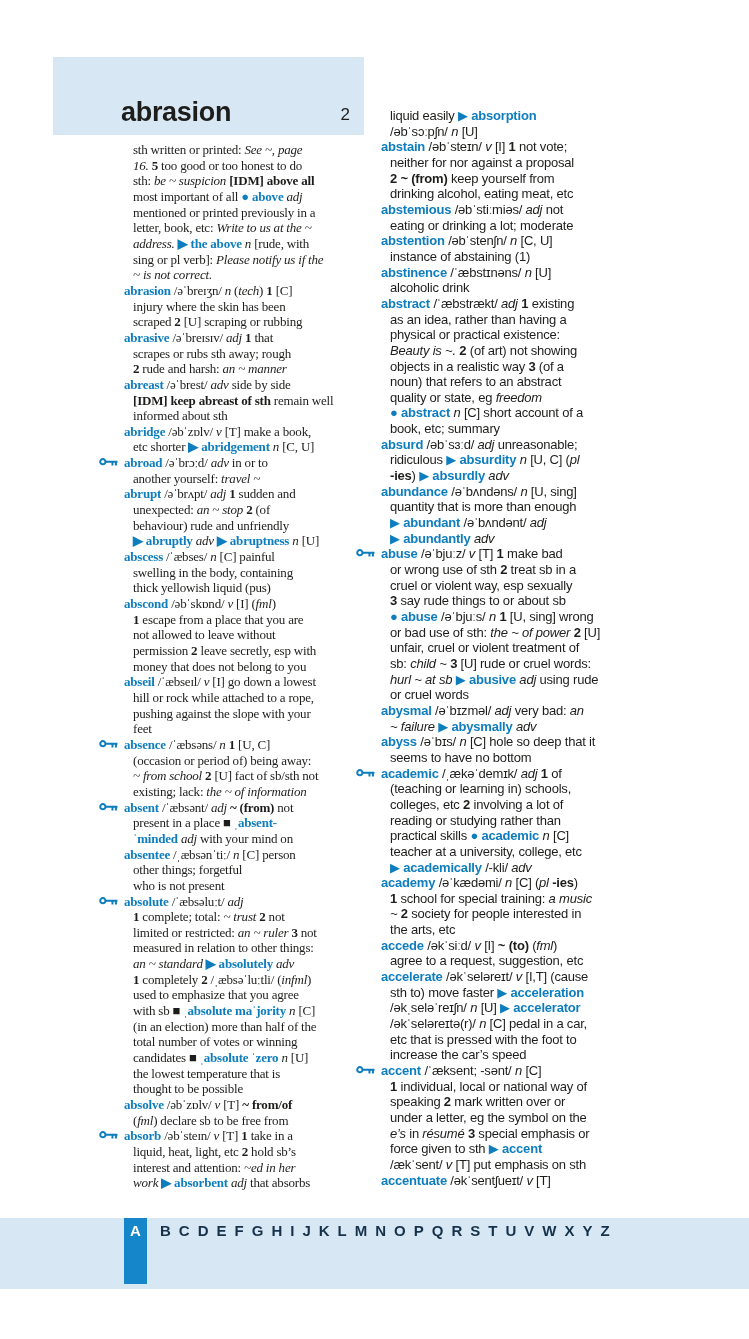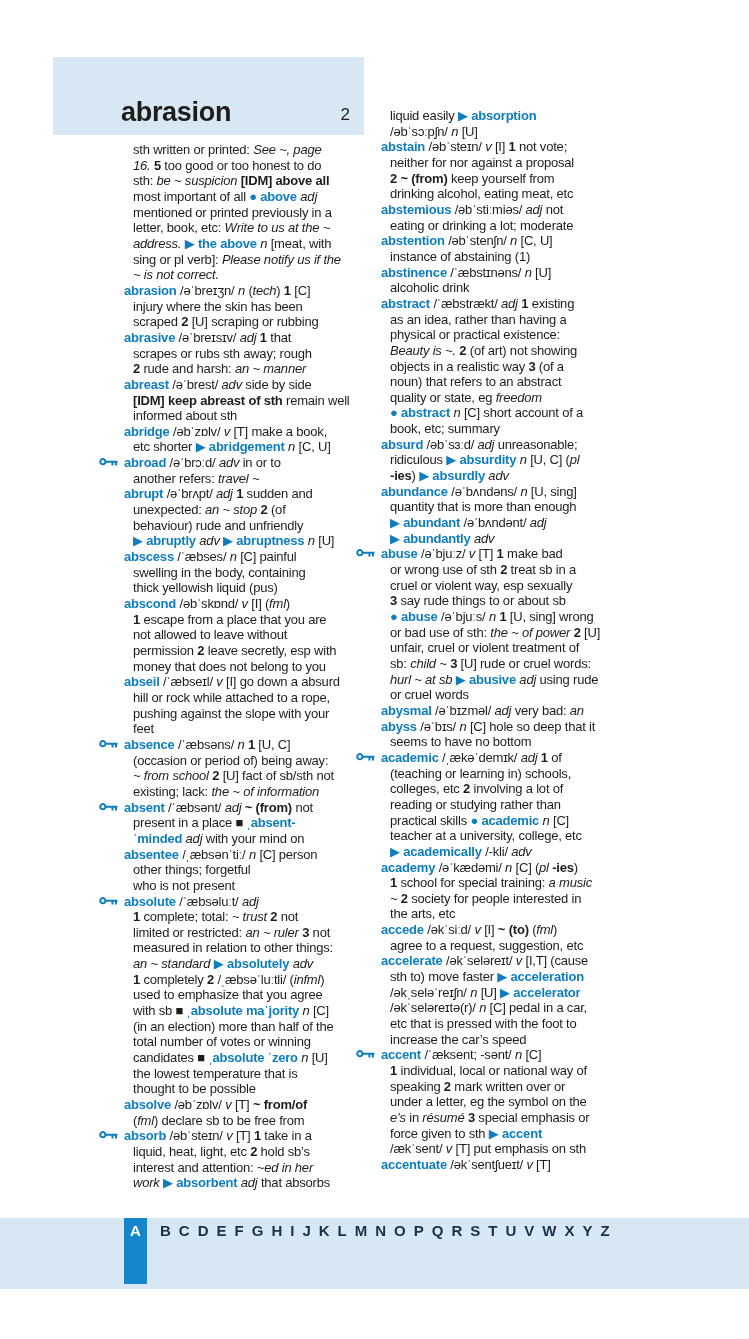--- a/index.html
+++ b/index.html
@@ -14,21 +14,21 @@
   }
   #guideword{
     position:absolute;left:68px;bottom:7px;
     font-size:27px;font-weight:bold;color:#1d1d1b;letter-spacing:-0.3px;
   }
   #page-number{
     position:absolute;right:14px;bottom:10px;
     font-size:17px;color:#1d1d1b;
   }
   .column{position:absolute;}
-  #left-column{left:124px;top:142px;width:262px;}
+  #left-column{left:124px;top:142px;width:262px;font-family:Liberation Serif, serif;}
   #right-column{left:381px;top:108px;width:288px;}
   .line{
     height:15.66px;line-height:15.66px;white-space:pre;
     letter-spacing:-0.2px;
   }
   .in1{padding-left:9px;}
   .s-hw{color:#0e7dbe;font-weight:bold;margin-top:38px;}
   .s-b{font-weight:bold;}
   .s-i{font-style:italic;}
   .s-n{}
@@ -60,52 +60,52 @@
   <span id="page-number">2</span>
 </div>
 
 <div id="left-column" class="column">
     <div class="line in1"><span class="s-n">sth written or printed: </span><span class="s-i">See ~, page</span></div>
     <div class="line in1"><span class="s-i">16. </span><span class="s-b">5</span><span class="s-n"> too good or too honest to do</span></div>
     <div class="line in1"><span class="s-n">sth: </span><span class="s-i">be ~ suspicion </span><span class="s-b">[IDM] above all</span></div>
     <div class="line in1"><span class="s-n">most important of all </span><span class="s-hw">● above</span><span class="s-i"> adj</span></div>
     <div class="line in1"><span class="s-n">mentioned or printed previously in a</span></div>
     <div class="line in1"><span class="s-n">letter, book, etc: </span><span class="s-i">Write to us at the ~</span></div>
-    <div class="line in1"><span class="s-i">address. </span><span class="s-hw">▶ the above</span><span class="s-i"> n</span><span class="s-n"> [meat, with</span></div>
+    <div class="line in1"><span class="s-i">address. </span><span class="s-hw">▶ the above</span><span class="s-i"> n</span><span class="s-n"> [rude, with</span></div>
     <div class="line in1"><span class="s-n">sing or pl verb]: </span><span class="s-i">Please notify us if the</span></div>
     <div class="line in1"><span class="s-i">~ is not correct.</span></div>
     <div class="line in0"><span class="s-hw">abrasion</span><span class="s-n"> /əˈbreɪʒn/ </span><span class="s-i">n</span><span class="s-n"> (</span><span class="s-i">tech</span><span class="s-n">) </span><span class="s-b">1</span><span class="s-n"> [C]</span></div>
     <div class="line in1"><span class="s-n">injury where the skin has been</span></div>
     <div class="line in1"><span class="s-n">scraped </span><span class="s-b">2</span><span class="s-n"> [U] scraping or rubbing</span></div>
     <div class="line in0"><span class="s-hw">abrasive</span><span class="s-n"> /əˈbreɪsɪv/ </span><span class="s-i">adj</span><span class="s-n"> </span><span class="s-b">1</span><span class="s-n"> that</span></div>
     <div class="line in1"><span class="s-n">scrapes or rubs sth away; rough</span></div>
     <div class="line in1"><span class="s-b">2</span><span class="s-n"> rude and harsh: </span><span class="s-i">an ~ manner</span></div>
     <div class="line in0"><span class="s-hw">abreast</span><span class="s-n"> /əˈbrest/ </span><span class="s-i">adv</span><span class="s-n"> side by side</span></div>
     <div class="line in1"><span class="s-b">[IDM] keep abreast of sth</span><span class="s-n"> remain well</span></div>
     <div class="line in1"><span class="s-n">informed about sth</span></div>
     <div class="line in0"><span class="s-hw">abridge</span><span class="s-n"> /əbˈzɒlv/ </span><span class="s-i">v</span><span class="s-n"> [T] make a book,</span></div>
     <div class="line in1"><span class="s-n">etc shorter </span><span class="s-hw">▶ abridgement</span><span class="s-i"> n</span><span class="s-n"> [C, U]</span></div>
     <div class="line in2"><svg viewBox="0 0 26 14" class="key-icon">
         <circle cx="5" cy="6" r="3.4" fill="none" stroke="#0e7dbe" stroke-width="2.6"></circle>
         <path d="M9 6 H24 M17.5 6 V11 M22 6 V11" fill="none" stroke="#0e7dbe" stroke-width="2.6"></path>
       </svg><span class="s-hw">abroad</span><span class="s-n"> /əˈbrɔːd/ </span><span class="s-i">adv</span><span class="s-n"> in or to</span></div>
-    <div class="line in1"><span class="s-n">another refers: </span><span class="s-i">travel ~</span></div>
+    <div class="line in1"><span class="s-n">another yourself: </span><span class="s-i">travel ~</span></div>
     <div class="line in0"><span class="s-hw">abrupt</span><span class="s-n"> /əˈbrʌpt/ </span><span class="s-i">adj</span><span class="s-n"> </span><span class="s-b">1</span><span class="s-n"> sudden and</span></div>
     <div class="line in1"><span class="s-n">unexpected: </span><span class="s-i">an ~ stop</span><span class="s-n"> </span><span class="s-b">2</span><span class="s-n"> (of</span></div>
     <div class="line in1"><span class="s-n">behaviour) rude and unfriendly</span></div>
     <div class="line in1"><span class="s-hw">▶ abruptly</span><span class="s-i"> adv</span><span class="s-n"> </span><span class="s-hw">▶ abruptness</span><span class="s-i"> n</span><span class="s-n"> [U]</span></div>
     <div class="line in0"><span class="s-hw">abscess</span><span class="s-n"> /ˈæbses/ </span><span class="s-i">n</span><span class="s-n"> [C] painful</span></div>
     <div class="line in1"><span class="s-n">swelling in the body, containing</span></div>
     <div class="line in1"><span class="s-n">thick yellowish liquid (pus)</span></div>
     <div class="line in0"><span class="s-hw">abscond</span><span class="s-n"> /əbˈskɒnd/ </span><span class="s-i">v</span><span class="s-n"> [I] (</span><span class="s-i">fml</span><span class="s-n">)</span></div>
     <div class="line in1"><span class="s-b">1</span><span class="s-n"> escape from a place that you are</span></div>
     <div class="line in1"><span class="s-n">not allowed to leave without</span></div>
     <div class="line in1"><span class="s-n">permission </span><span class="s-b">2</span><span class="s-n"> leave secretly, esp with</span></div>
     <div class="line in1"><span class="s-n">money that does not belong to you</span></div>
-    <div class="line in0"><span class="s-hw">abseil</span><span class="s-n"> /ˈæbseɪl/ </span><span class="s-i">v</span><span class="s-n"> [I] go down a absurd</span></div>
+    <div class="line in0"><span class="s-hw">abseil</span><span class="s-n"> /ˈæbseɪl/ </span><span class="s-i">v</span><span class="s-n"> [I] go down a lowest</span></div>
     <div class="line in1"><span class="s-n">hill or rock while attached to a rope,</span></div>
     <div class="line in1"><span class="s-n">pushing against the slope with your</span></div>
     <div class="line in1"><span class="s-n">feet</span></div>
     <div class="line in2"><svg viewBox="0 0 26 14" class="key-icon">
         <circle cx="5" cy="6" r="3.4" fill="none" stroke="#0e7dbe" stroke-width="2.6"></circle>
         <path d="M9 6 H24 M17.5 6 V11 M22 6 V11" fill="none" stroke="#0e7dbe" stroke-width="2.6"></path>
       </svg><span class="s-hw">absence</span><span class="s-n"> /ˈæbsəns/ </span><span class="s-i">n</span><span class="s-n"> </span><span class="s-b">1</span><span class="s-n"> [U, C]</span></div>
     <div class="line in1"><span class="s-n">(occasion or period of) being away:</span></div>
     <div class="line in1"><span class="s-i">~ from school</span><span class="s-n"> </span><span class="s-b">2</span><span class="s-n"> [U] fact of sb/sth not</span></div>
     <div class="line in1"><span class="s-n">existing; lack: </span><span class="s-i">the ~ of information</span></div>
@@ -180,20 +180,21 @@
     <div class="line in1"><span class="s-n">or wrong use of sth </span><span class="s-b">2</span><span class="s-n"> treat sb in a</span></div>
     <div class="line in1"><span class="s-n">cruel or violent way, esp sexually</span></div>
     <div class="line in1"><span class="s-b">3</span><span class="s-n"> say rude things to or about sb</span></div>
     <div class="line in1"><span class="s-hw">● abuse</span><span class="s-n"> /əˈbjuːs/ </span><span class="s-i">n</span><span class="s-n"> </span><span class="s-b">1</span><span class="s-n"> [U, sing] wrong</span></div>
     <div class="line in1"><span class="s-n">or bad use of sth: </span><span class="s-i">the ~ of power</span><span class="s-n"> </span><span class="s-b">2</span><span class="s-n"> [U]</span></div>
     <div class="line in1"><span class="s-n">unfair, cruel or violent treatment of</span></div>
     <div class="line in1"><span class="s-n">sb: </span><span class="s-i">child ~</span><span class="s-n"> </span><span class="s-b">3</span><span class="s-n"> [U] rude or cruel words:</span></div>
     <div class="line in1"><span class="s-i">hurl ~ at sb</span><span class="s-n"> </span><span class="s-hw">▶ abusive</span><span class="s-i"> adj</span><span class="s-n"> using rude</span></div>
     <div class="line in1"><span class="s-n">or cruel words</span></div>
     <div class="line in0"><span class="s-hw">abysmal</span><span class="s-n"> /əˈbɪzməl/ </span><span class="s-i">adj</span><span class="s-n"> very bad: </span><span class="s-i">an</span></div>
+    <div class="line in1"><span class="s-i">~ failure</span><span class="s-n"> </span><span class="s-hw">▶ abysmally</span><span class="s-i"> adv</span></div>
     <div class="line in0"><span class="s-hw">abyss</span><span class="s-n"> /əˈbɪs/ </span><span class="s-i">n</span><span class="s-n"> [C] hole so deep that it</span></div>
     <div class="line in1"><span class="s-n">seems to have no bottom</span></div>
     <div class="line in2"><svg viewBox="0 0 26 14" class="key-icon">
         <circle cx="5" cy="6" r="3.4" fill="none" stroke="#0e7dbe" stroke-width="2.6"></circle>
         <path d="M9 6 H24 M17.5 6 V11 M22 6 V11" fill="none" stroke="#0e7dbe" stroke-width="2.6"></path>
       </svg><span class="s-hw">academic</span><span class="s-n"> /ˌækəˈdemɪk/ </span><span class="s-i">adj</span><span class="s-n"> </span><span class="s-b">1</span><span class="s-n"> of</span></div>
     <div class="line in1"><span class="s-n">(teaching or learning in) schools,</span></div>
     <div class="line in1"><span class="s-n">colleges, etc </span><span class="s-b">2</span><span class="s-n"> involving a lot of</span></div>
     <div class="line in1"><span class="s-n">reading or studying rather than</span></div>
     <div class="line in1"><span class="s-n">practical skills </span><span class="s-hw">● academic</span><span class="s-i"> n</span><span class="s-n"> [C]</span></div>

